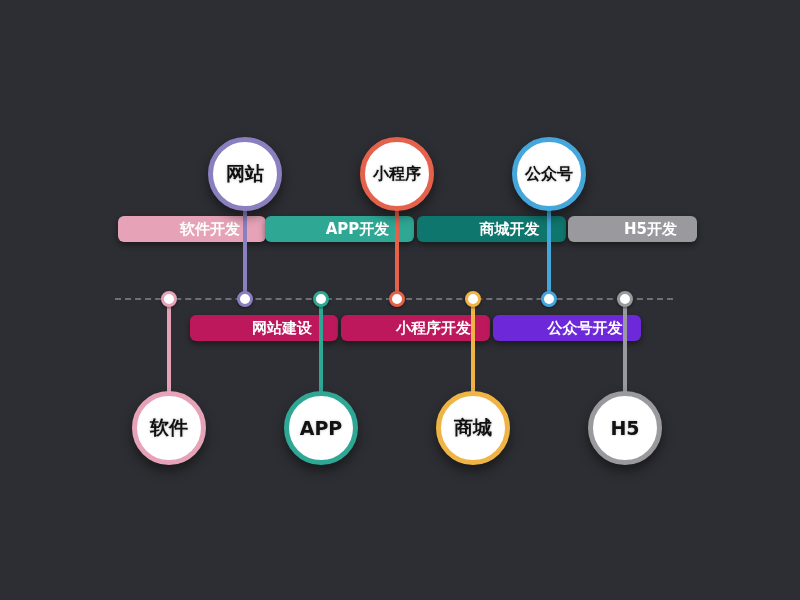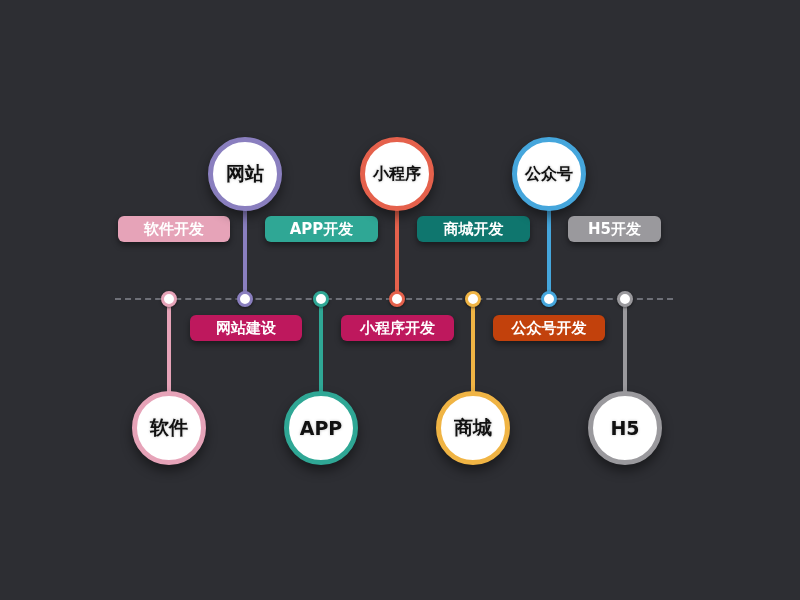--- a/index.html
+++ b/index.html
@@ -31,20 +31,21 @@
       text-shadow: 0 0 3px rgba(0,0,0,0.25);
       white-space: nowrap;
     }
     .bubble.small-text span { font-size: 16px; }
     .tag {
       position: absolute; height: 26px; border-radius: 6px;
       display: flex; align-items: center; justify-content: center;
       color: #ffffff; font-weight: bold; font-size: 15px;
       box-shadow: 0 3px 6px rgba(0,0,0,0.45);
       white-space: nowrap;
+      padding-left: 36px;
     }
   </style>
 </head>
 <body>
 
 <div class="canvas">
 
   <div class="dashline"></div>
 
   <div class="stem" style="left:167px; top:300px; height:94px; background:#e6a3b8;"></div>
@@ -90,21 +91,21 @@
   </div>
   <div class="tag" style="left:417px; top:216px; width:113px; background:#0f766e;">
     <span>商城开发</span>
   </div>
 
   <div class="stem" style="left:547px; top:205px; height:94px; background:#45a6dc;"></div>
   <div class="dot" style="left:541px; top:291px; border-color:#45a6dc;"></div>
   <div class="bubble small-text" style="left:512px; top:137px; border-color:#45a6dc;">
     <span>公众号</span>
   </div>
-  <div class="tag" style="left:493px; top:315px; width:112px; background:#c2410c;">
+  <div class="tag" style="left:493px; top:315px; width:112px; background:#6d28d9;">
     <span>公众号开发</span>
   </div>
 
   <div class="stem" style="left:623px; top:300px; height:94px; background:#9a999d;"></div>
   <div class="dot" style="left:617px; top:291px; border-color:#9a999d;"></div>
   <div class="bubble" style="left:588px; top:391px; border-color:#9a999d;">
     <span>H5</span>
   </div>
   <div class="tag" style="left:568px; top:216px; width:93px; background:#9a999d;">
     <span>H5开发</span>

